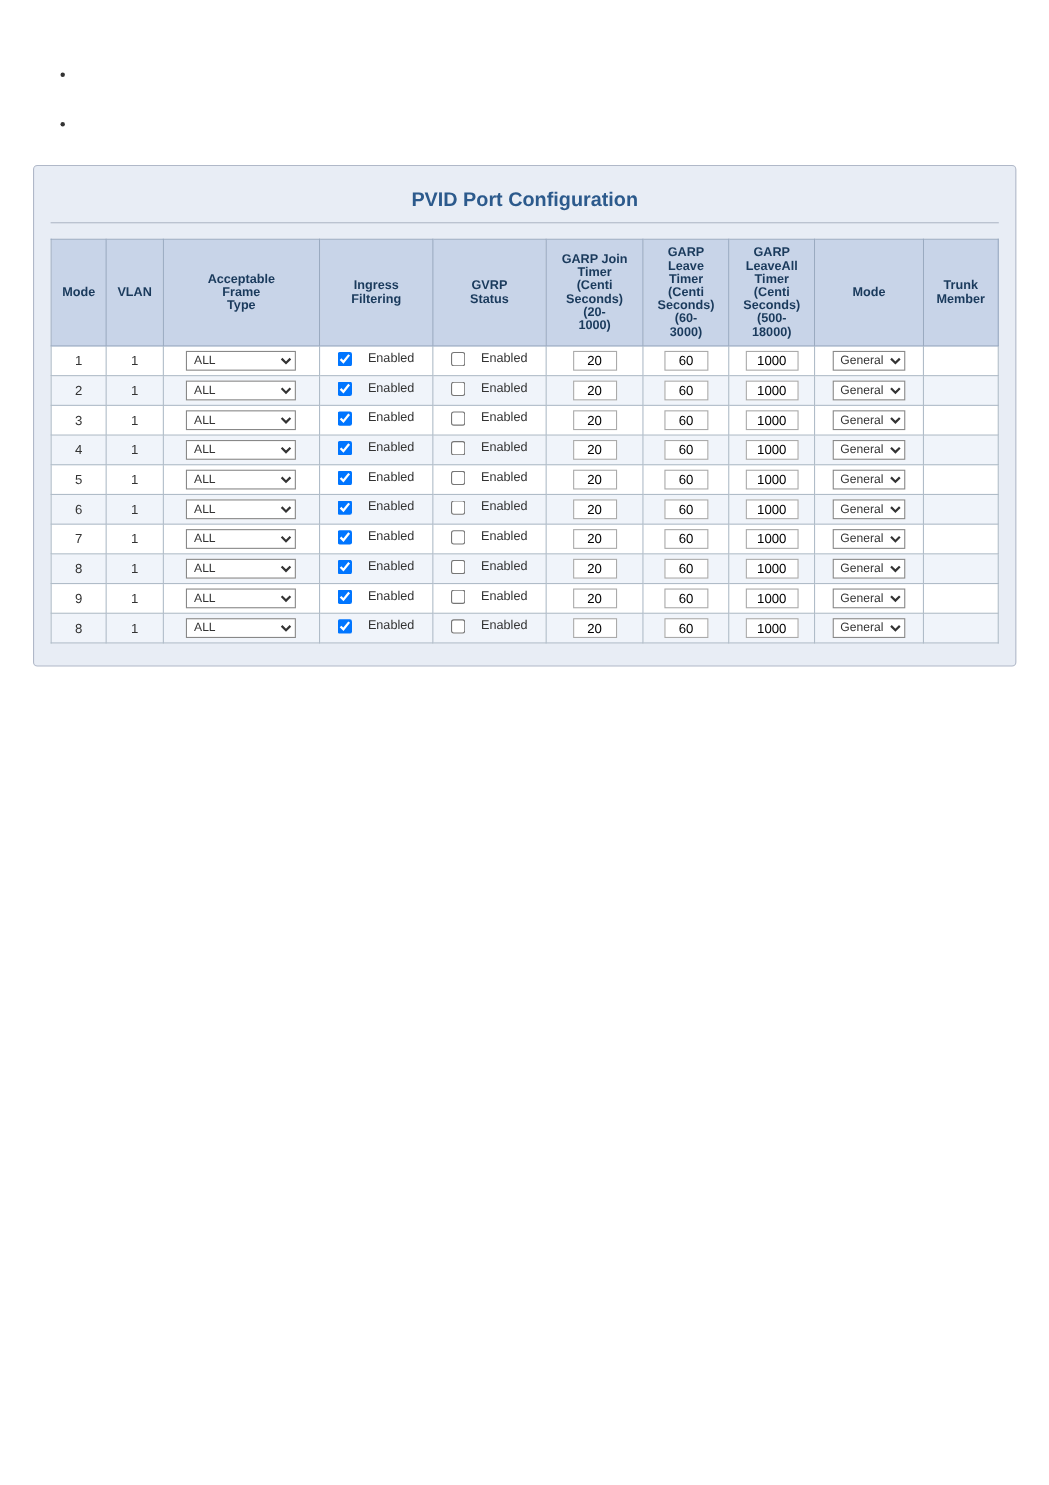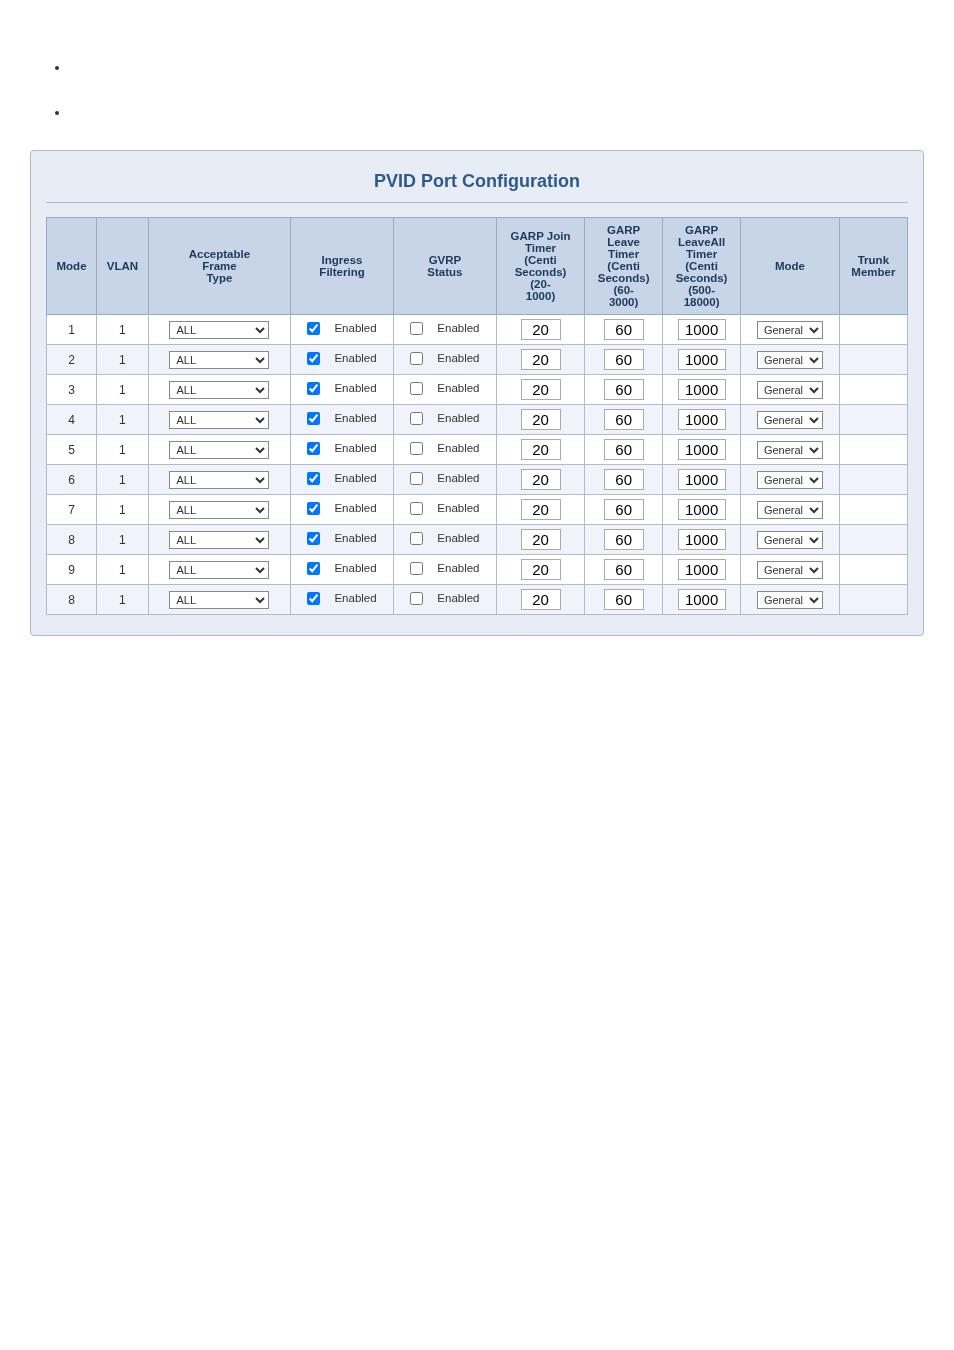--- a/index.html
+++ b/index.html
@@ -84,21 +84,21 @@
       width: 13px;
       height: 13px;
     }
     .cb-label {
       font-size: 11.5px;
     }
     .number-input {
       width: 40px;
       border: 1px solid #aaa;
       text-align: center;
-      font-size: 15px;
+      font-size: 12px;
       padding: 1px 2px;
     }
   </style>
 </head>
 <body>
 
 <div class="bullet-section">
   <ul>
     <li>&nbsp;</li>
     <li>&nbsp;</li>

